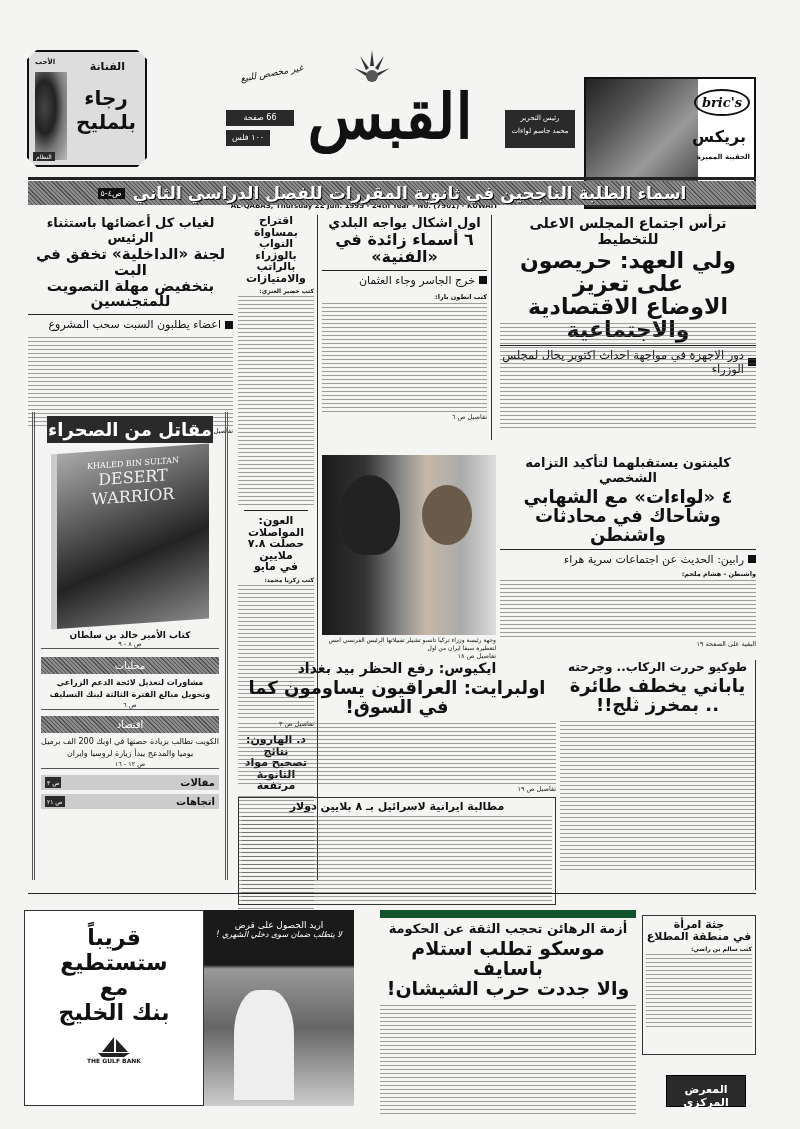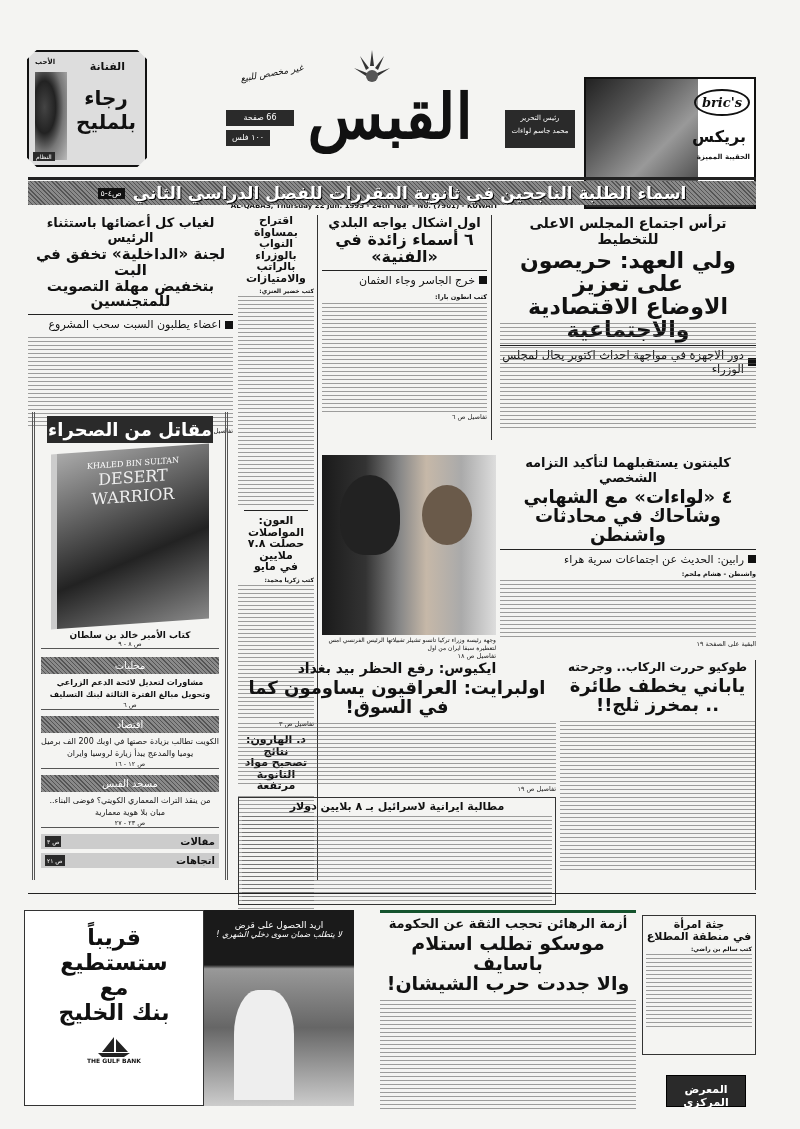--- a/index.html
+++ b/index.html
@@ -152,25 +152,20 @@
   <div style="margin-top:8px;">
     <div class="hatch" style="color:#fff;font-size:10px;text-align:center;padding:3px;">محليات</div>
     <div style="font-size:8px;font-weight:bold;text-align:center;margin-top:3px;line-height:12px;">مشاورات لتعديل لائحة الدعم الزراعي وتحويل مبالغ الفترة الثالثة لبنك التسليف</div>
     <div class="ref" style="text-align:center;border-bottom:1px solid #555;">ص ٦</div>
   </div>
   <div style="margin-top:6px;">
     <div class="hatch" style="color:#fff;font-size:10px;text-align:center;padding:3px;">اقتصاد</div>
     <div style="font-size:8px;text-align:center;margin-top:3px;line-height:12px;">الكويت تطالب بزيادة حصتها في اوبك 200 الف برميل يوميا والمدعج يبدأ زيارة لروسيا وايران</div>
     <div class="ref" style="text-align:center;border-bottom:1px solid #555;">ص ١٢ - ١٦</div>
   </div>
-  <div style="margin-top:6px;">
-    <div class="hatch" style="color:#fff;font-size:10px;text-align:center;padding:3px;">مسجد القبس</div>
-    <div style="font-size:8px;text-align:center;margin-top:3px;line-height:12px;">من ينقذ التراث المعماري الكويتي؟ فوضى البناء.. مبان بلا هوية معمارية</div>
-    <div class="ref" style="text-align:center;border-bottom:1px solid #555;">ص ٢٣ - ٢٧</div>
-  </div>
   <div style="display:flex;justify-content:space-between;align-items:center;background:#ccc;margin-top:6px;padding:2px 4px;">
     <span style="font-size:10px;font-weight:bold;">مقالات</span>
     <span class="darkbox" style="font-size:6px;padding:2px;">ص ٣</span>
   </div>
   <div style="display:flex;justify-content:space-between;align-items:center;background:#ccc;margin-top:4px;padding:2px 4px;">
     <span style="font-size:10px;font-weight:bold;">اتجاهات</span>
     <span class="darkbox" style="font-size:6px;padding:2px;">ص ٢١</span>
   </div>
 </div>
 
@@ -229,21 +224,21 @@
   </div>
   <div style="font-size:6px;direction:ltr;font-weight:bold;">THE GULF BANK</div>
 </div>
 
 <div class="abs" style="left:204px;top:910px;width:150px;height:196px;background:linear-gradient(180deg,#1a1a1a 0,#1a1a1a 28%,#999 30%,#666 60%,#ccc 100%);">
   <div style="color:#fff;font-size:9px;text-align:center;margin-top:10px;">اريد الحصول على قرض</div>
   <div style="color:#fff;font-size:8px;text-align:center;margin-top:0;font-style:italic;">لا يتطلب ضمان سوى دخلي الشهري !</div>
   <div class="abs" style="left:30px;top:80px;width:60px;height:110px;border-radius:40% 40% 0 0;background:#eee;"></div>
 </div>
 
-<div class="abs" style="left:380px;top:910px;width:256px;height:210px;border-top:3px solid #14532d;padding-top:3px;">
+<div class="abs" style="left:380px;top:910px;width:256px;height:210px;border-top:8px solid #14532d;padding-top:3px;">
   <div class="kicker">أزمة الرهائن تحجب الثقة عن الحكومة</div>
   <div class="hl" style="font-size:19px;margin-top:3px;">موسكو تطلب استلام باسايف</div>
   <div class="hl" style="font-size:19px;">والا جددت حرب الشيشان!</div>
   <div class="lines" style="height:110px;margin-top:6px;"></div>
 </div>
 
 <div class="abs" style="left:642px;top:915px;width:114px;height:140px;border:1px solid #333;padding:3px;">
   <div class="hl" style="font-size:11px;">جثة امرأة</div>
   <div class="hl" style="font-size:11px;">في منطقة المطلاع</div>
   <div style="font-size:6px;font-weight:bold;margin-top:3px;">كتب سالم بن راضي:</div>

